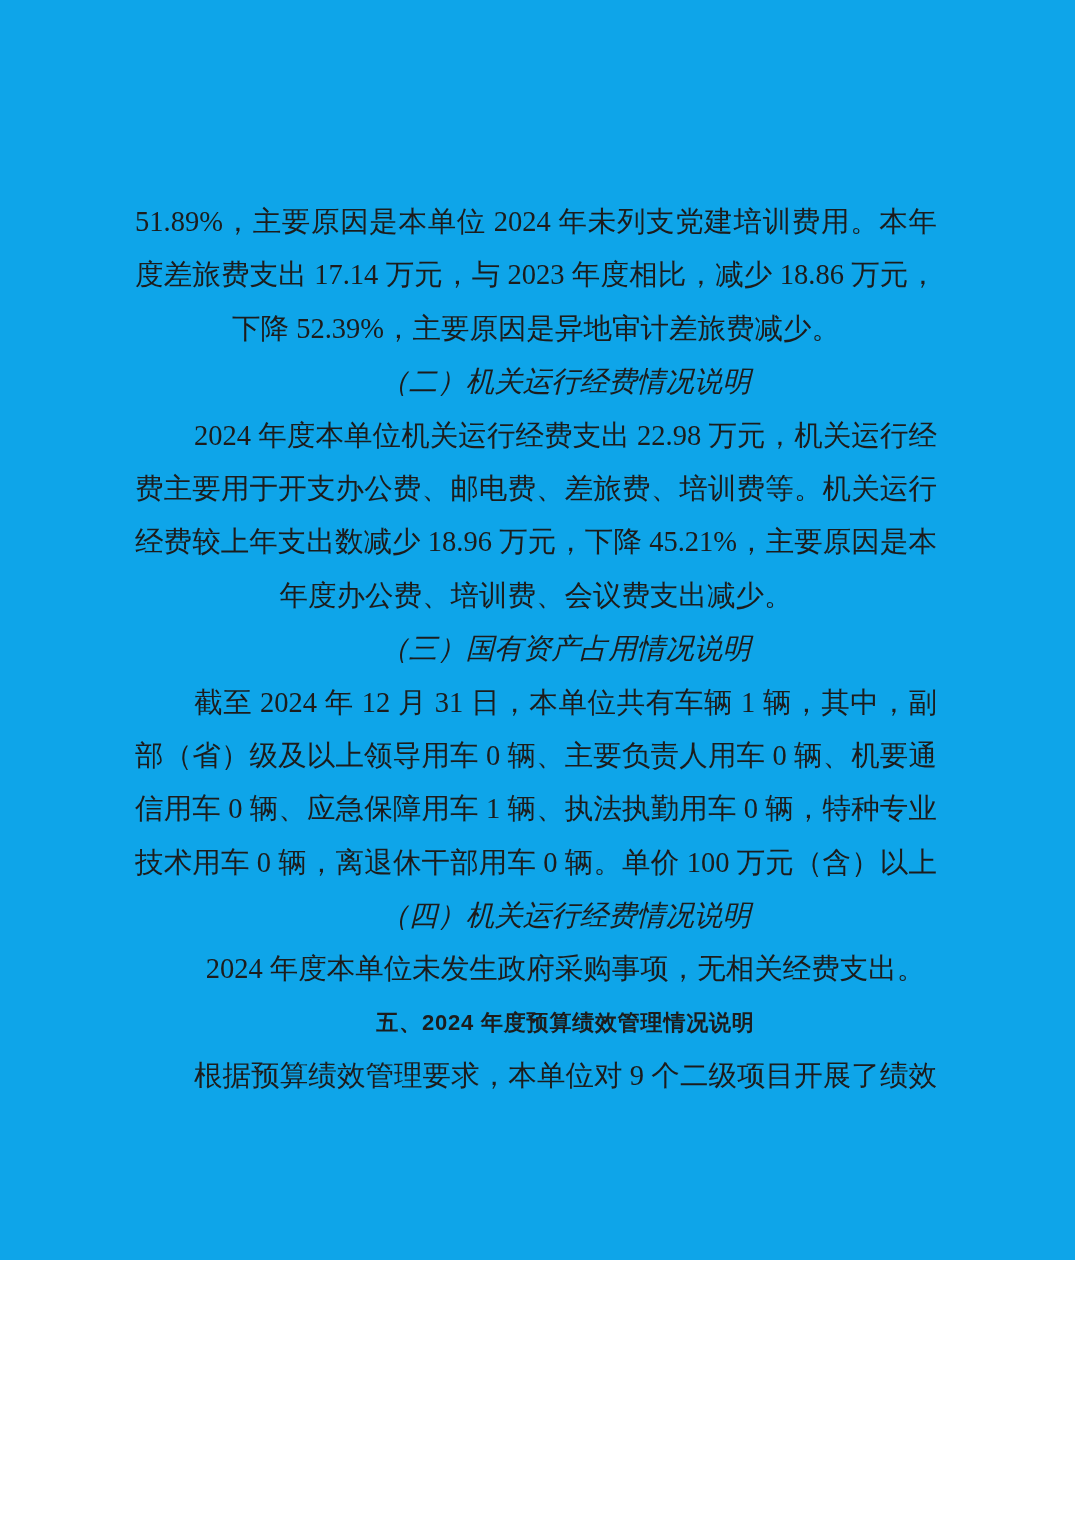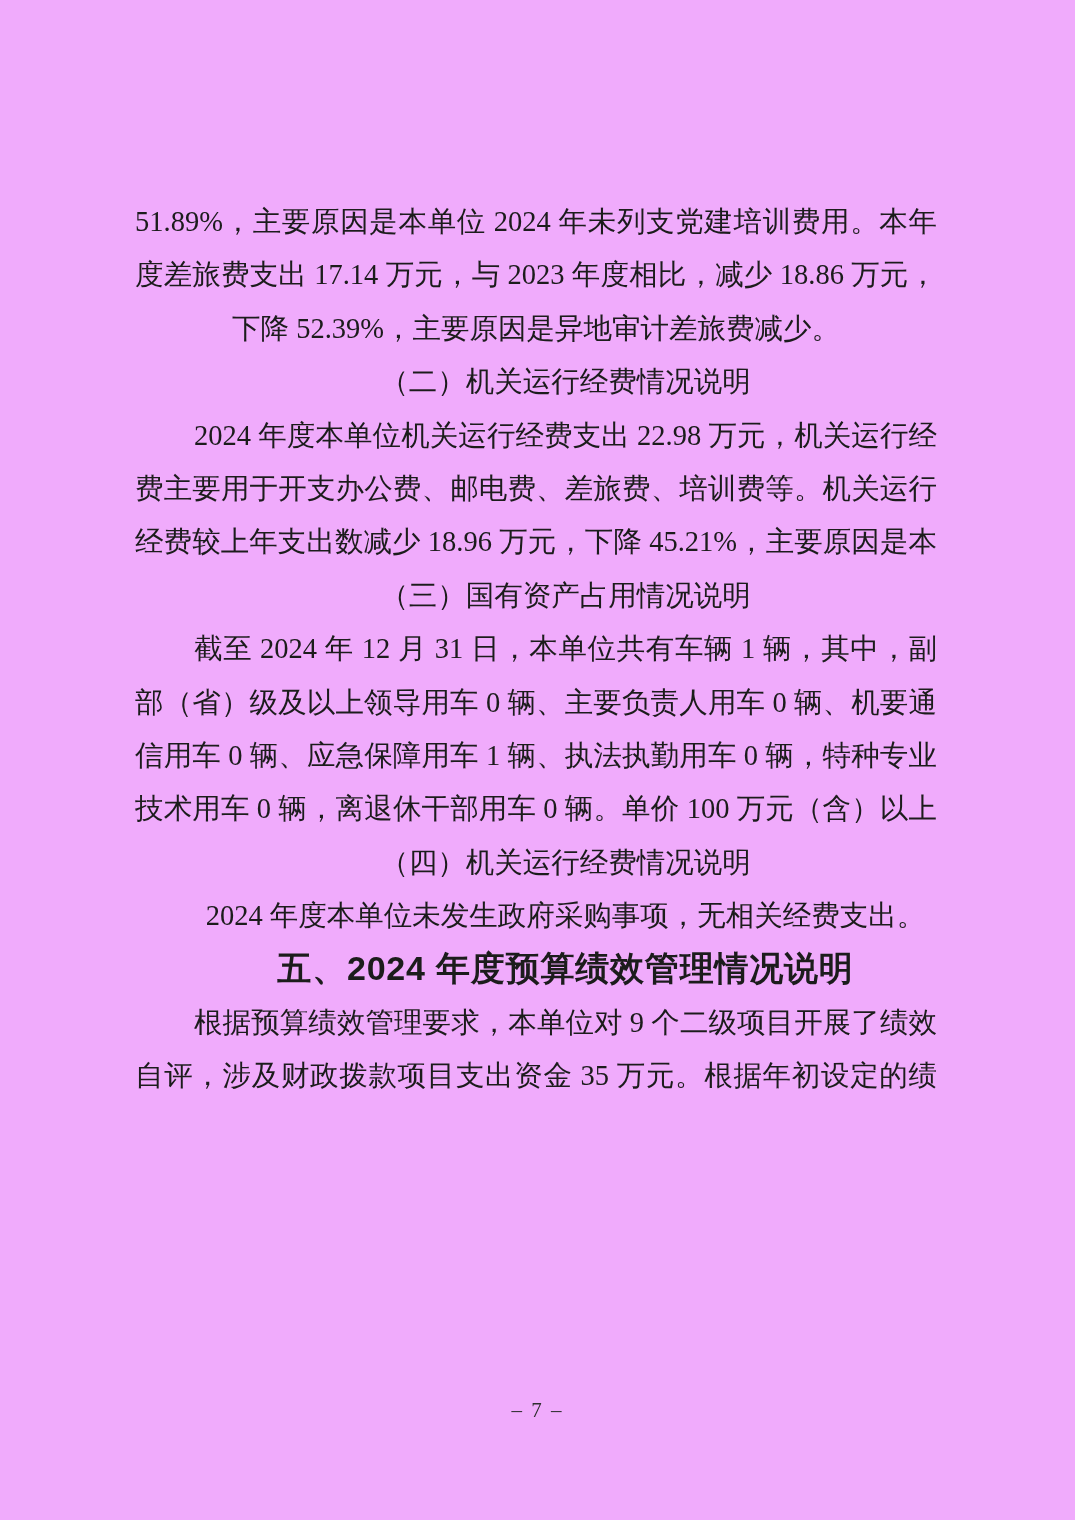--- a/index.html
+++ b/index.html
@@ -3,22 +3,22 @@
 <meta charset="utf-8">
 <style>
   html, body {
     margin: 0;
     padding: 0;
     background: #ffffff;
   }
   .page {
     position: relative;
     width: 1075px;
-    height: 1520px;
-    background: #f0abfc;
+    height: 1260px;
+    background: #0ea5e9;
     color: #1c1c1c;
     overflow: hidden;
   }
   .content {
     position: absolute;
     left: 135px;
     top: 195px;
     width: 802px;
   }
   .ln {
@@ -34,26 +34,27 @@
     text-align: justify;
     text-align-last: justify;
   }
   
   .ind {
     text-indent: 59px;
   }
   
   .sub {
     font-family: "Liberation Serif", "DejaVu Serif", serif;
+    font-style: italic;
   }
   
   .h1 {
     font-family: "Liberation Sans", "DejaVu Sans", sans-serif;
     font-weight: 700;
-    font-size: 34px;
+    font-size: 22px;
     letter-spacing: 0.8px;
   }
   .footer {
     position: absolute;
     left: 0;
     top: 1398px;
     width: 1075px;
     text-align: center;
   }
   .pagenum {
@@ -68,28 +69,28 @@
 
 <div class="page">
   <div class="content">
     <div class="ln j">51.89%，主要原因是本单位 2024 年未列支党建培训费用。本年</div>
     <div class="ln j">度差旅费支出 17.14 万元，与 2023 年度相比，减少 18.86 万元，</div>
     <div class="ln">下降 52.39%，主要原因是异地审计差旅费减少。</div>
     <div class="ln ind sub">（二）机关运行经费情况说明</div>
     <div class="ln ind j">2024 年度本单位机关运行经费支出 22.98 万元，机关运行经</div>
     <div class="ln j">费主要用于开支办公费、邮电费、差旅费、培训费等。机关运行</div>
     <div class="ln j">经费较上年支出数减少 18.96 万元，下降 45.21%，主要原因是本</div>
+    <div class="ln">年度办公费、培训费、会议费支出减少。</div>
     <div class="ln ind sub">（三）国有资产占用情况说明</div>
     <div class="ln ind j">截至 2024 年 12 月 31 日，本单位共有车辆 1 辆，其中，副</div>
     <div class="ln j">部（省）级及以上领导用车 0 辆、主要负责人用车 0 辆、机要通</div>
     <div class="ln j">信用车 0 辆、应急保障用车 1 辆、执法执勤用车 0 辆，特种专业</div>
     <div class="ln j">技术用车 0 辆，离退休干部用车 0 辆。单价 100 万元（含）以上</div>
     <div class="ln ind sub">（四）机关运行经费情况说明</div>
     <div class="ln ind">2024 年度本单位未发生政府采购事项，无相关经费支出。</div>
     <div class="ln ind h1">五、2024 年度预算绩效管理情况说明</div>
     <div class="ln ind j">根据预算绩效管理要求，本单位对 9 个二级项目开展了绩效</div>
-    <div class="ln j">自评，涉及财政拨款项目支出资金 35 万元。根据年初设定的绩</div>
   </div>
 
   <div class="footer">
     <span class="pagenum">– 7 –</span>
   </div>
 </div>
 
 </body></html>

